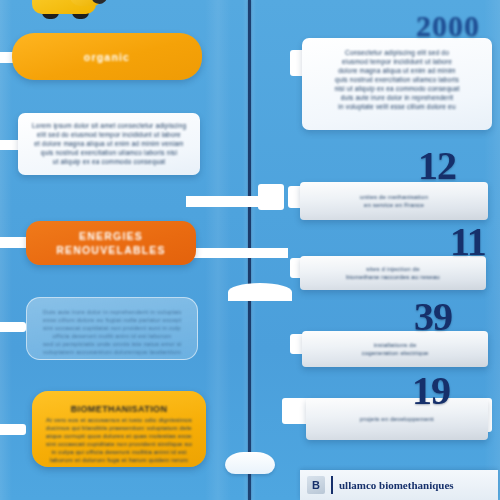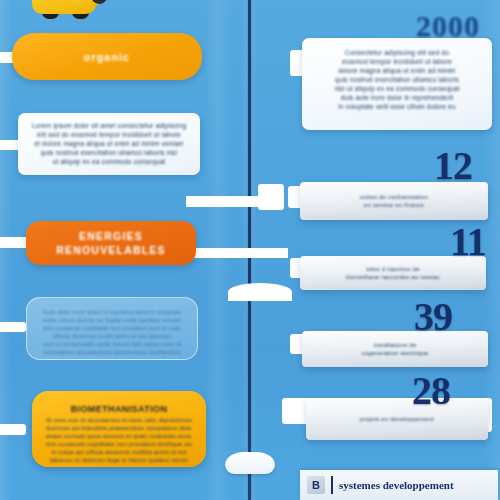--- a/index.html
+++ b/index.html
@@ -242,24 +242,24 @@
   <div class="card card-silver" style="left:302px;top:331px;width:186px;height:36px;">
     <div class="tx sm">installations de</div>
     <div class="tx sm">cogeneration electrique</div>
   </div>
 
   <div class="card card-silver" style="left:306px;top:398px;width:182px;height:42px;">
     <div class="tx sm">projets en developpement</div>
   </div>
 
   <div class="bignum year" style="left:416px;top:6px;">2000</div>
-  <div class="bignum" style="left:434px;top:146px;">12</div>
+  <div class="bignum" style="left:418px;top:146px;">12</div>
   <div class="bignum" style="left:418px;top:222px;margin-left:32px;">11</div>
   <div class="bignum" style="left:414px;top:297px;">39</div>
-  <div class="bignum" style="left:412px;top:371px;">28</div>
+  <div class="bignum" style="left:412px;top:371px;">19</div>
 
   <div class="footer">
     <div class="mark">B</div>
     <div class="rule"></div>
-    <div class="fname">systemes developpement</div>
+    <div class="fname">ullamco biomethaniques</div>
   </div>
 
 </div>
 
 </body></html>

